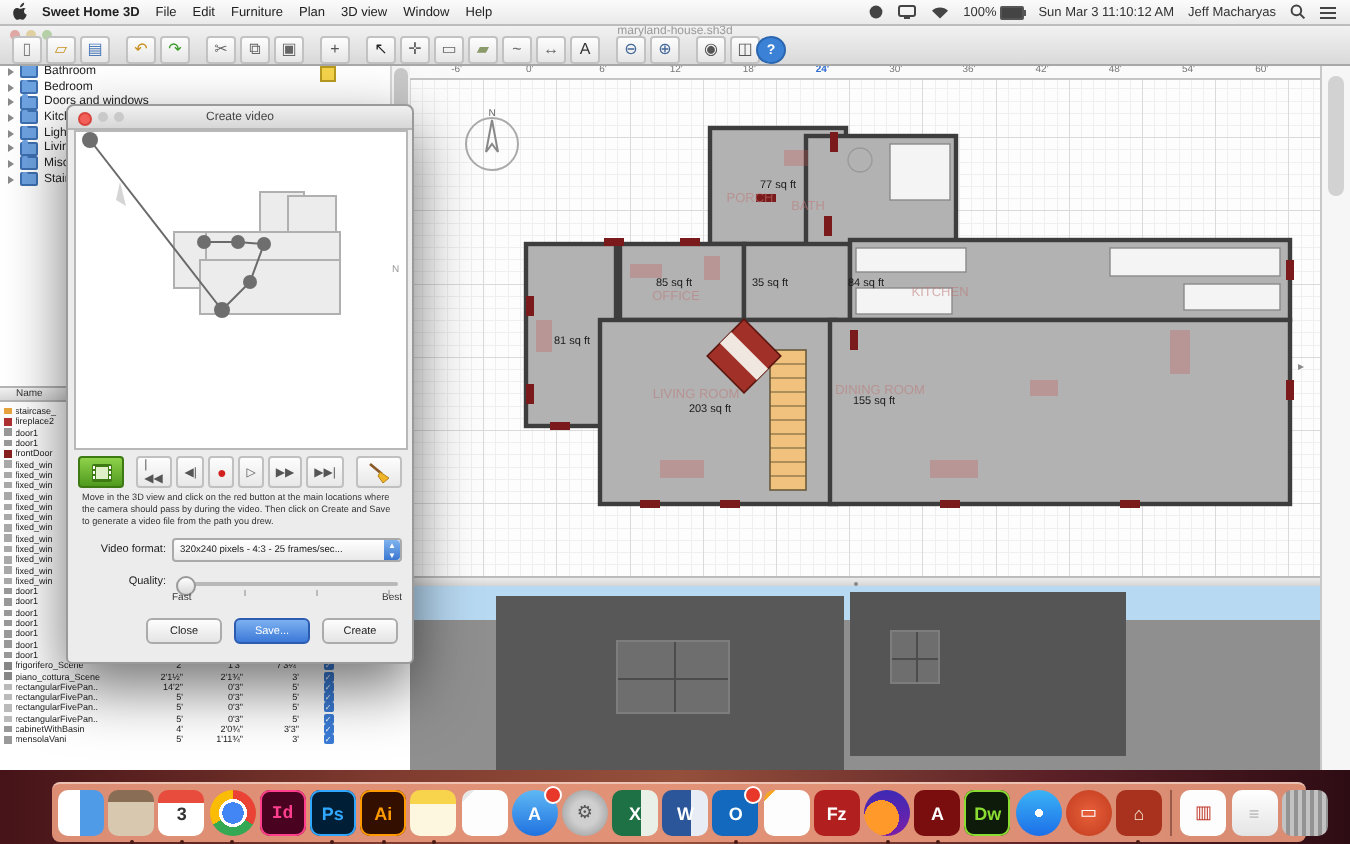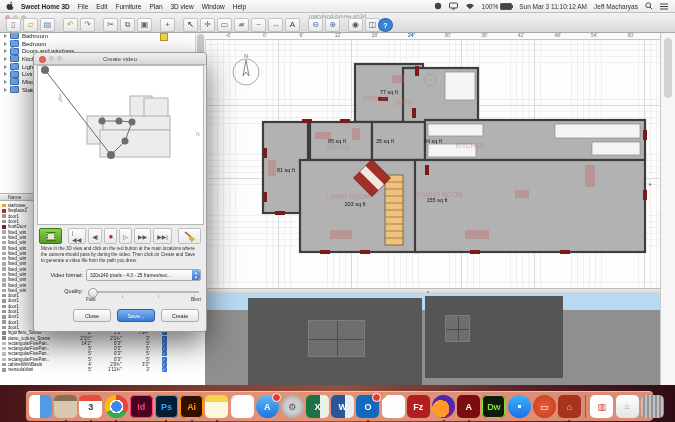--- a/index.html
+++ b/index.html
@@ -791,21 +791,21 @@
         <div class="dock-icon running" title="calendar-icon" style="background: linear-gradient(rgb(232, 76, 61) 28%, rgb(255, 255, 255) 28%); color: rgb(51, 51, 51);">
           <span>3</span>
 
         </div>
 
         <div class="dock-icon circle running" title="chrome-icon" style="background: radial-gradient(circle, rgb(66, 133, 244) 33%, rgb(255, 255, 255) 33%, rgb(255, 255, 255) 43%, transparent 43%), conic-gradient(rgb(234, 67, 53) 0deg, rgb(234, 67, 53) 120deg, rgb(52, 168, 83) 120deg, rgb(52, 168, 83) 240deg, rgb(251, 188, 5) 240deg); color: rgb(255, 255, 255);">
           <span></span>
 
         </div>
 
-        <div class="dock-icon bordered" title="indesign-icon" style="background: rgb(73, 2, 31); color: rgb(255, 63, 142);">
+        <div class="dock-icon bordered" title="indesign-icon" style="background: rgb(73, 2, 31); color: rgb(255, 63, 142); font-family: Liberation Mono, monospace;">
           <span>Id</span>
 
         </div>
 
         <div class="dock-icon bordered running" title="photoshop-icon" style="background: rgb(0, 30, 54); color: rgb(49, 168, 255);">
           <span>Ps</span>
 
         </div>
 
         <div class="dock-icon bordered running" title="illustrator-icon" style="background: rgb(51, 15, 0); color: rgb(255, 154, 0);">

